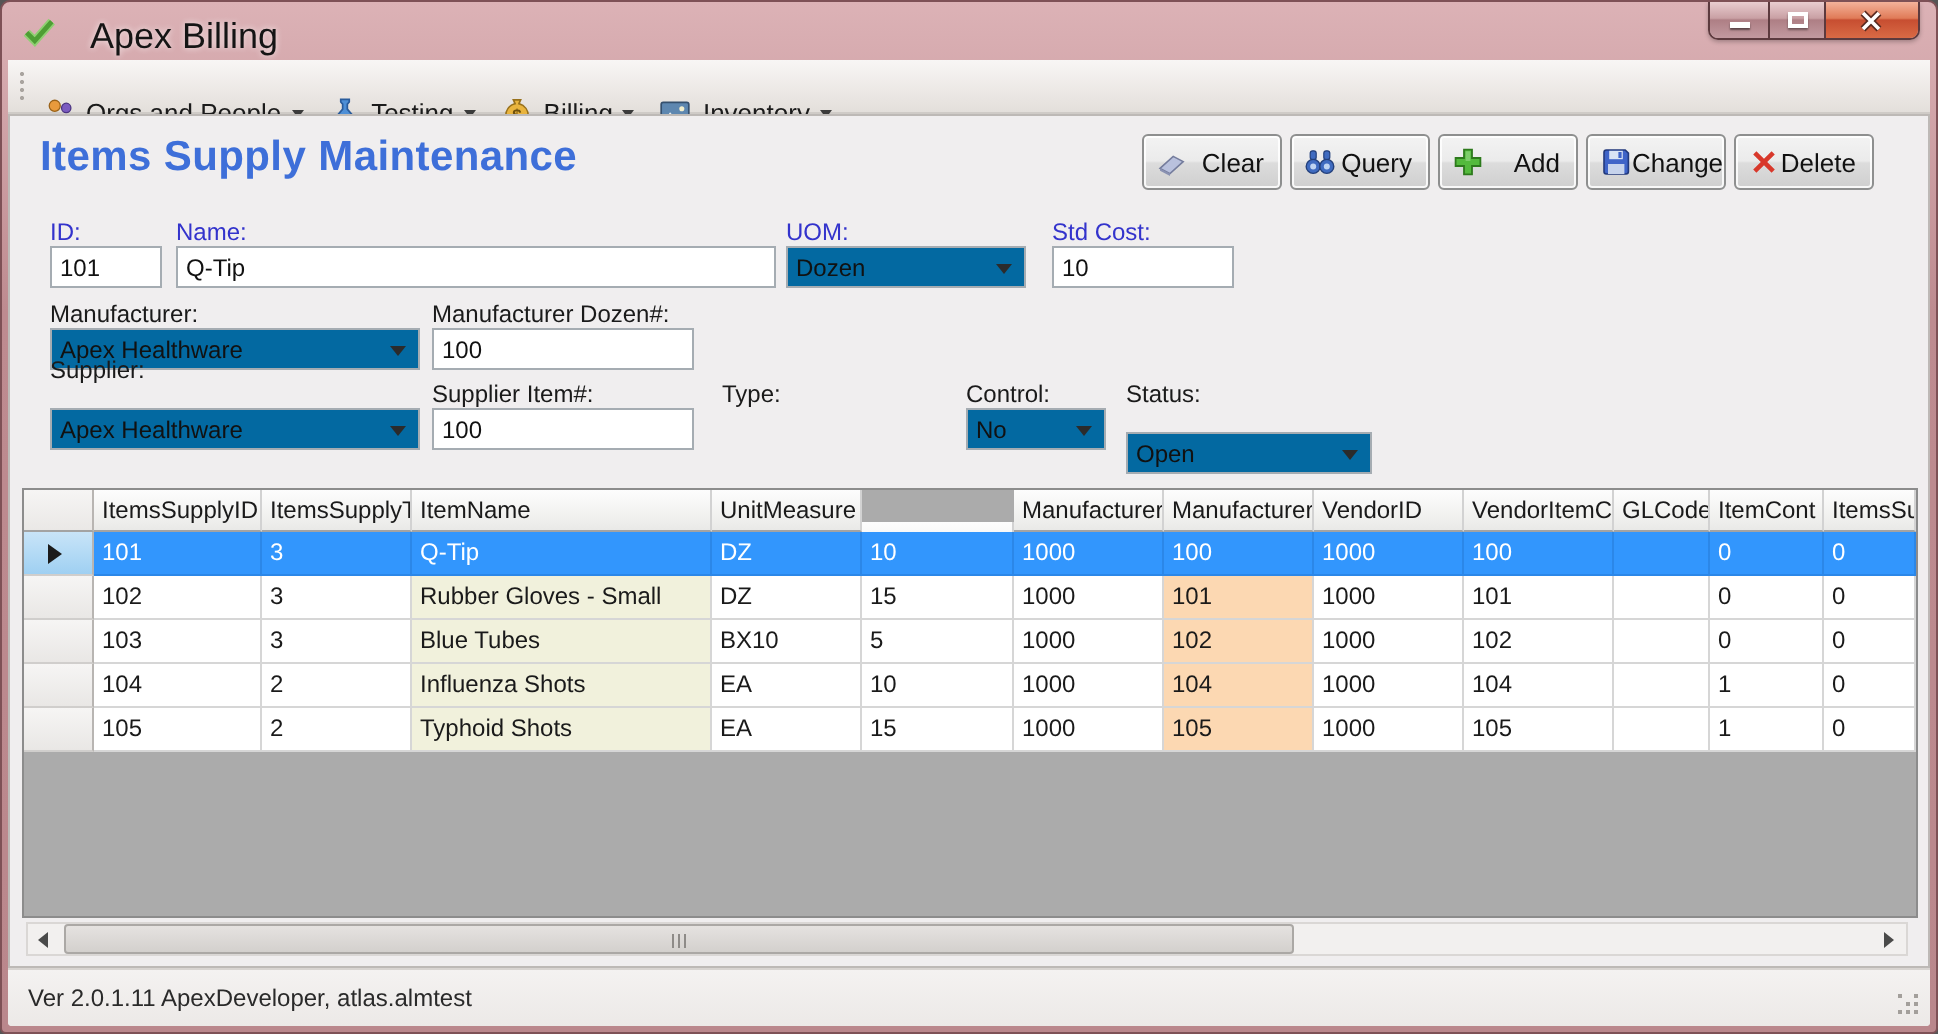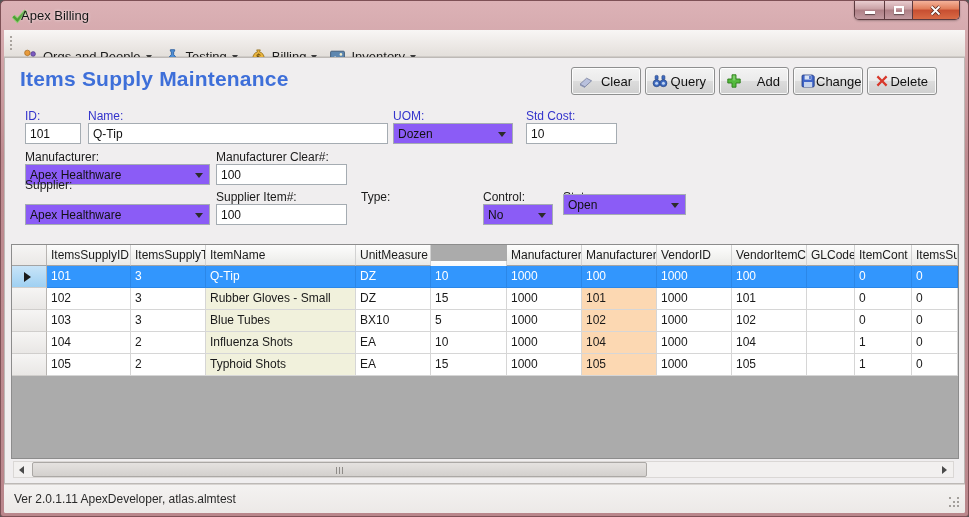--- a/index.html
+++ b/index.html
@@ -6,21 +6,21 @@
   body { font-family: "Liberation Sans", sans-serif; background: #555; }
   .window {
     position: relative; width: 969px; height: 517px;
     background: linear-gradient(#DCB2B6, #BE8B90 30%, #BA878C);
     border: 1px solid #7E5156; border-radius: 5px 5px 3px 3px;
     overflow: hidden;
   }
   
   .titlebar { position: absolute; top: 0; left: 0; right: 0; height: 29px; }
   .title-icon { position: absolute; left: 10px; top: 6px; width: 17px; height: 17px; }
-  .title-text { position: absolute; left: 20px; top: 7px; font-size: 13px; color: #151515; text-shadow: 0 0 3px rgba(255,255,255,.8); }
+  .title-text { position: absolute; left: 44px; top: 7px; font-size: 18px; color: #151515; text-shadow: 0 0 3px rgba(255,255,255,.8); }
   .winbtns { position: absolute; right: 8px; top: 0; display: flex; height: 19px; border-radius: 0 0 5px 5px; overflow: hidden; border: 1px solid #5C3A3E; border-top: none; box-shadow: 0 1px 2px rgba(0,0,0,.25); }
   .wbtn { position: relative; height: 100%; border-right: 1px solid #5C3A3E;
     background: linear-gradient(#E9CDD0, #C9A0A4 45%, #AE7F85 50%, #C29AA0); }
   .wbtn:last-child { border-right: none; }
   .wbtn.min { width: 30px; } .wbtn.max { width: 28px; }
   .wbtn.close { width: 46px; background: linear-gradient(#F4B29A, #E07B58 45%, #C74E31 50%, #D96A45); }
   .glyph-min { position: absolute; left: 10px; top: 10px; width: 10px; height: 3px; background: #FFF; box-shadow: 0 1px 1px rgba(0,0,0,.5); }
   .glyph-max { position: absolute; left: 9px; top: 5px; width: 10px; height: 8px; border: 2px solid #FFF; box-shadow: 0 1px 1px rgba(0,0,0,.4); }
   .glyph-close { position: absolute; left: 17px; top: 4px; }
   
@@ -42,21 +42,21 @@
   .toolbar { position: absolute; top: 9px; right: 27px; display: flex; gap: 4px; }
   .tbtn { width: 70px; height: 28px; display: flex; align-items: center; justify-content: space-between; padding: 0 8px 0 6px;
     font-size: 13px; color: #111; border: 1px solid #8E8F8F; border-radius: 3px;
     background: linear-gradient(#F3F3F3, #EBEBEB 48%, #DCDCDC 52%, #CFCFCF);
     box-shadow: inset 0 0 0 1px rgba(255,255,255,.85); cursor: default; }
   .tbtn svg { width: 16px; height: 16px; flex: 0 0 auto; }
   
   .flabel { position: absolute; font-size: 12px; color: #1A1A1A; white-space: nowrap; }
   .flabel.blue { color: #3333CC; }
   .ftext { position: absolute; height: 21px; border: 1px solid #A5ACB2; background: #FFF; font-family: "Liberation Sans", sans-serif; font-size: 12px; color: #111; padding: 0 4px; }
-  .combo { position: absolute; height: 21px; border: 1px solid #A5ACB2; background: #8b5cf6; display: flex; align-items: center; padding: 0 4px; font-size: 12px; color: #111; }
+  .combo { position: absolute; height: 21px; border: 1px solid #A5ACB2; background: #0369a1; display: flex; align-items: center; padding: 0 4px; font-size: 12px; color: #111; }
   .combo .tri { position: absolute; right: 6px; top: 8px; width: 0; height: 0; border-left: 4px solid transparent; border-right: 4px solid transparent; border-top: 5px solid #2B2B2B; }
   
   .grid { position: absolute; left: 6px; top: 186px; width: 948px; height: 215px; border: 1px solid #8C8C8C; background: #ABABAB; overflow: hidden; font-size: 12px; }
   .ghead { display: flex; height: 21px; }
   .gh { height: 21px; line-height: 20px; padding-left: 4px; background: linear-gradient(#FDFDFD, #F2F2F0 60%, #E9E9E7);
     border-right: 1px solid #D2D2D2; border-bottom: 1px solid #A3A3A3; color: #1A1A1A; white-space: nowrap; overflow: hidden; }
   .gh.corner { background: linear-gradient(#F6F5F4, #EAE8E6); border-right: 1px solid #B8B5B2; }
   .grow { display: flex; height: 22px; background: #FFF; }
   .gc { height: 22px; line-height: 21px; padding-left: 4px; border-right: 1px solid #D6D6D6; border-bottom: 1px solid #D6D6D6;
     color: #1A1A1A; white-space: nowrap; overflow: hidden; background: #FFF; }
@@ -207,38 +207,38 @@
         <span class="tri"></span>
       </div>
       <span class="flabel blue" style="left:521px; top:51px;">Std Cost:</span>
       <input class="ftext" style="left: 521px; top: 65px; width: 91px;" value="10">
 
       <span class="flabel" style="left:20px; top:92px;">Manufacturer:</span>
       <div class="combo" style="left:20px; top:106px; width:185px;">
         <span>Apex Healthware</span>
         <span class="tri"></span>
       </div>
-      <span class="flabel" style="left:211px; top:92px;">Manufacturer Clear#:</span>
+      <span class="flabel" style="left:211px; top:92px;">Manufacturer Dozen#:</span>
       <input class="ftext" style="left: 211px; top: 106px; width: 131px;" value="100">
 
       <span class="flabel" style="left:20px; top:120px;">Supplier:</span>
       <div class="combo" style="left:20px; top:146px; width:185px;">
         <span>Apex Healthware</span>
         <span class="tri"></span>
       </div>
       <span class="flabel" style="left:211px; top:132px;">Supplier Item#:</span>
       <input class="ftext" style="left: 211px; top: 146px; width: 131px;" value="100">
       <span class="flabel" style="left:356px; top:132px;">Type:</span>
       <span class="flabel" style="left:478px; top:132px;">Control:</span>
       <div class="combo" style="left:478px; top:146px; width:70px;">
         <span>No</span>
         <span class="tri"></span>
       </div>
       <span class="flabel" style="left:558px; top:132px;">Status:</span>
-      <div class="combo" style="left:558px; top:136px; width:123px;">
+      <div class="combo" style="left:558px; top:158px; width:123px;">
         <span>Open</span>
         <span class="tri"></span>
       </div>
 
       <div class="grid">
         <div class="ghead" id="grid-header">
             <div class="gh corner" style="width: 35px;"></div>
             <div class="gh" style="width: 84px;">ItemsSupplyID</div>
             <div class="gh" style="width: 75px;">ItemsSupplyTy</div>
             <div class="gh" style="width: 150px;">ItemName</div>

